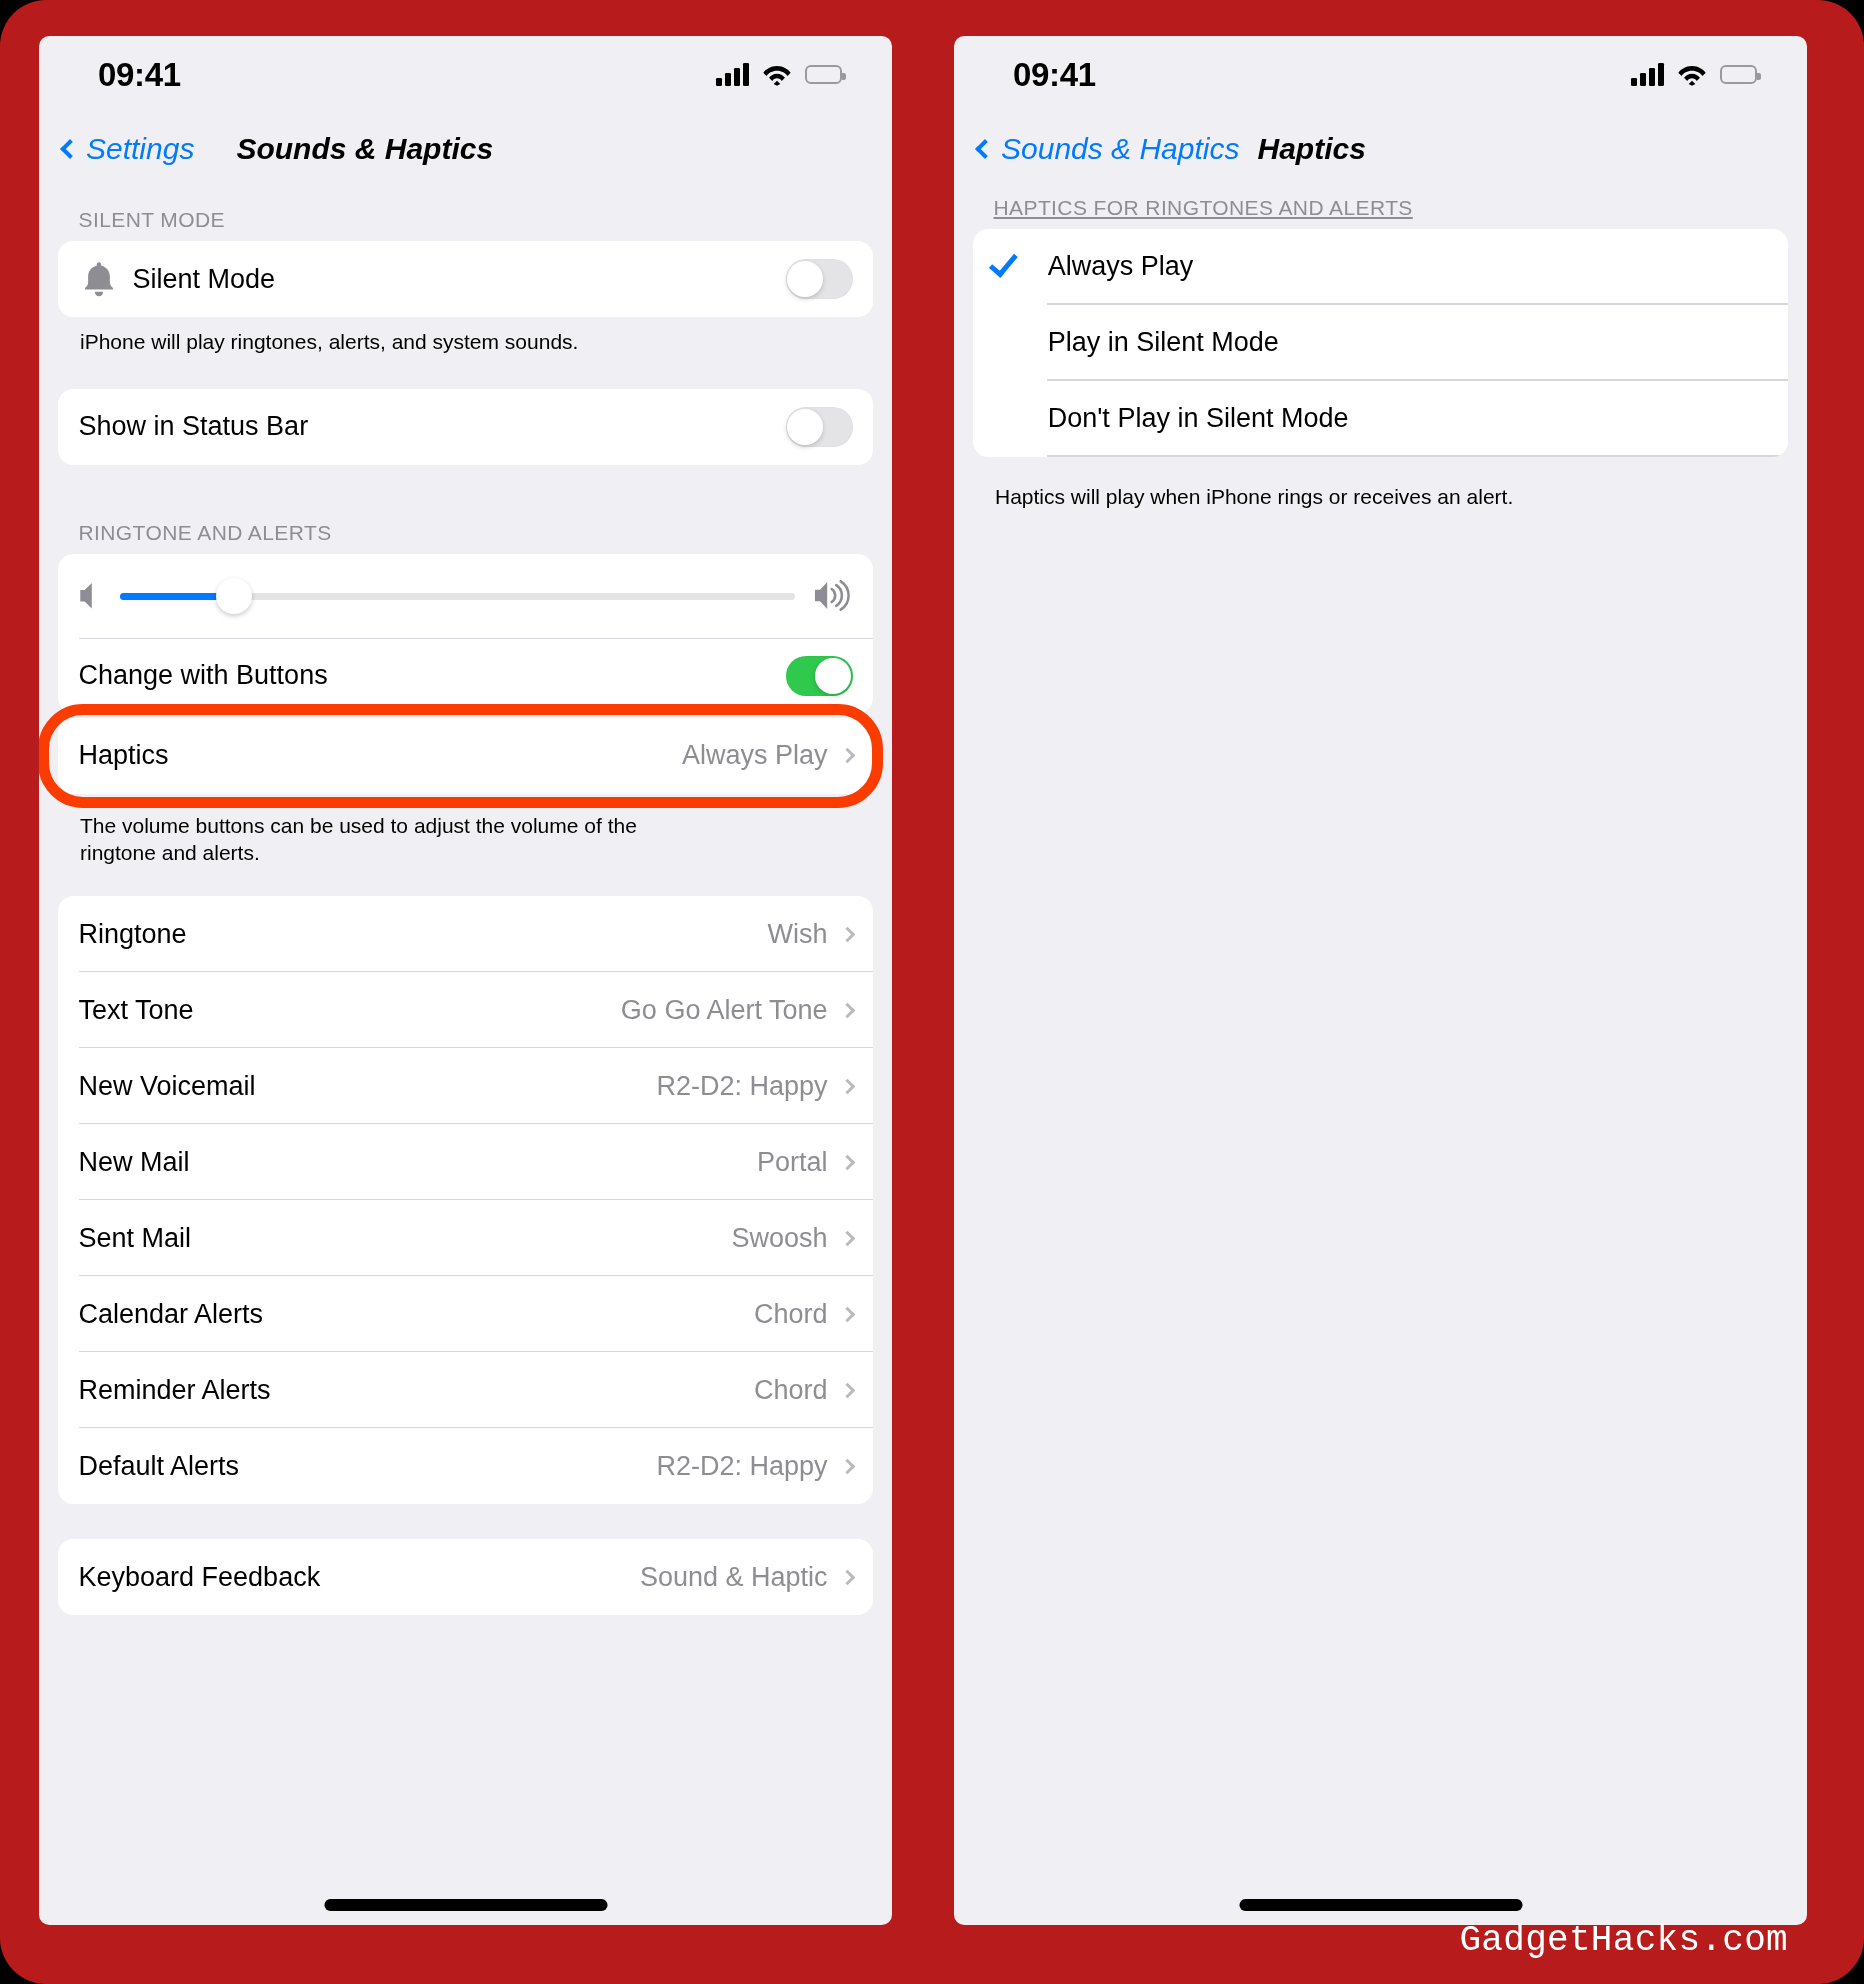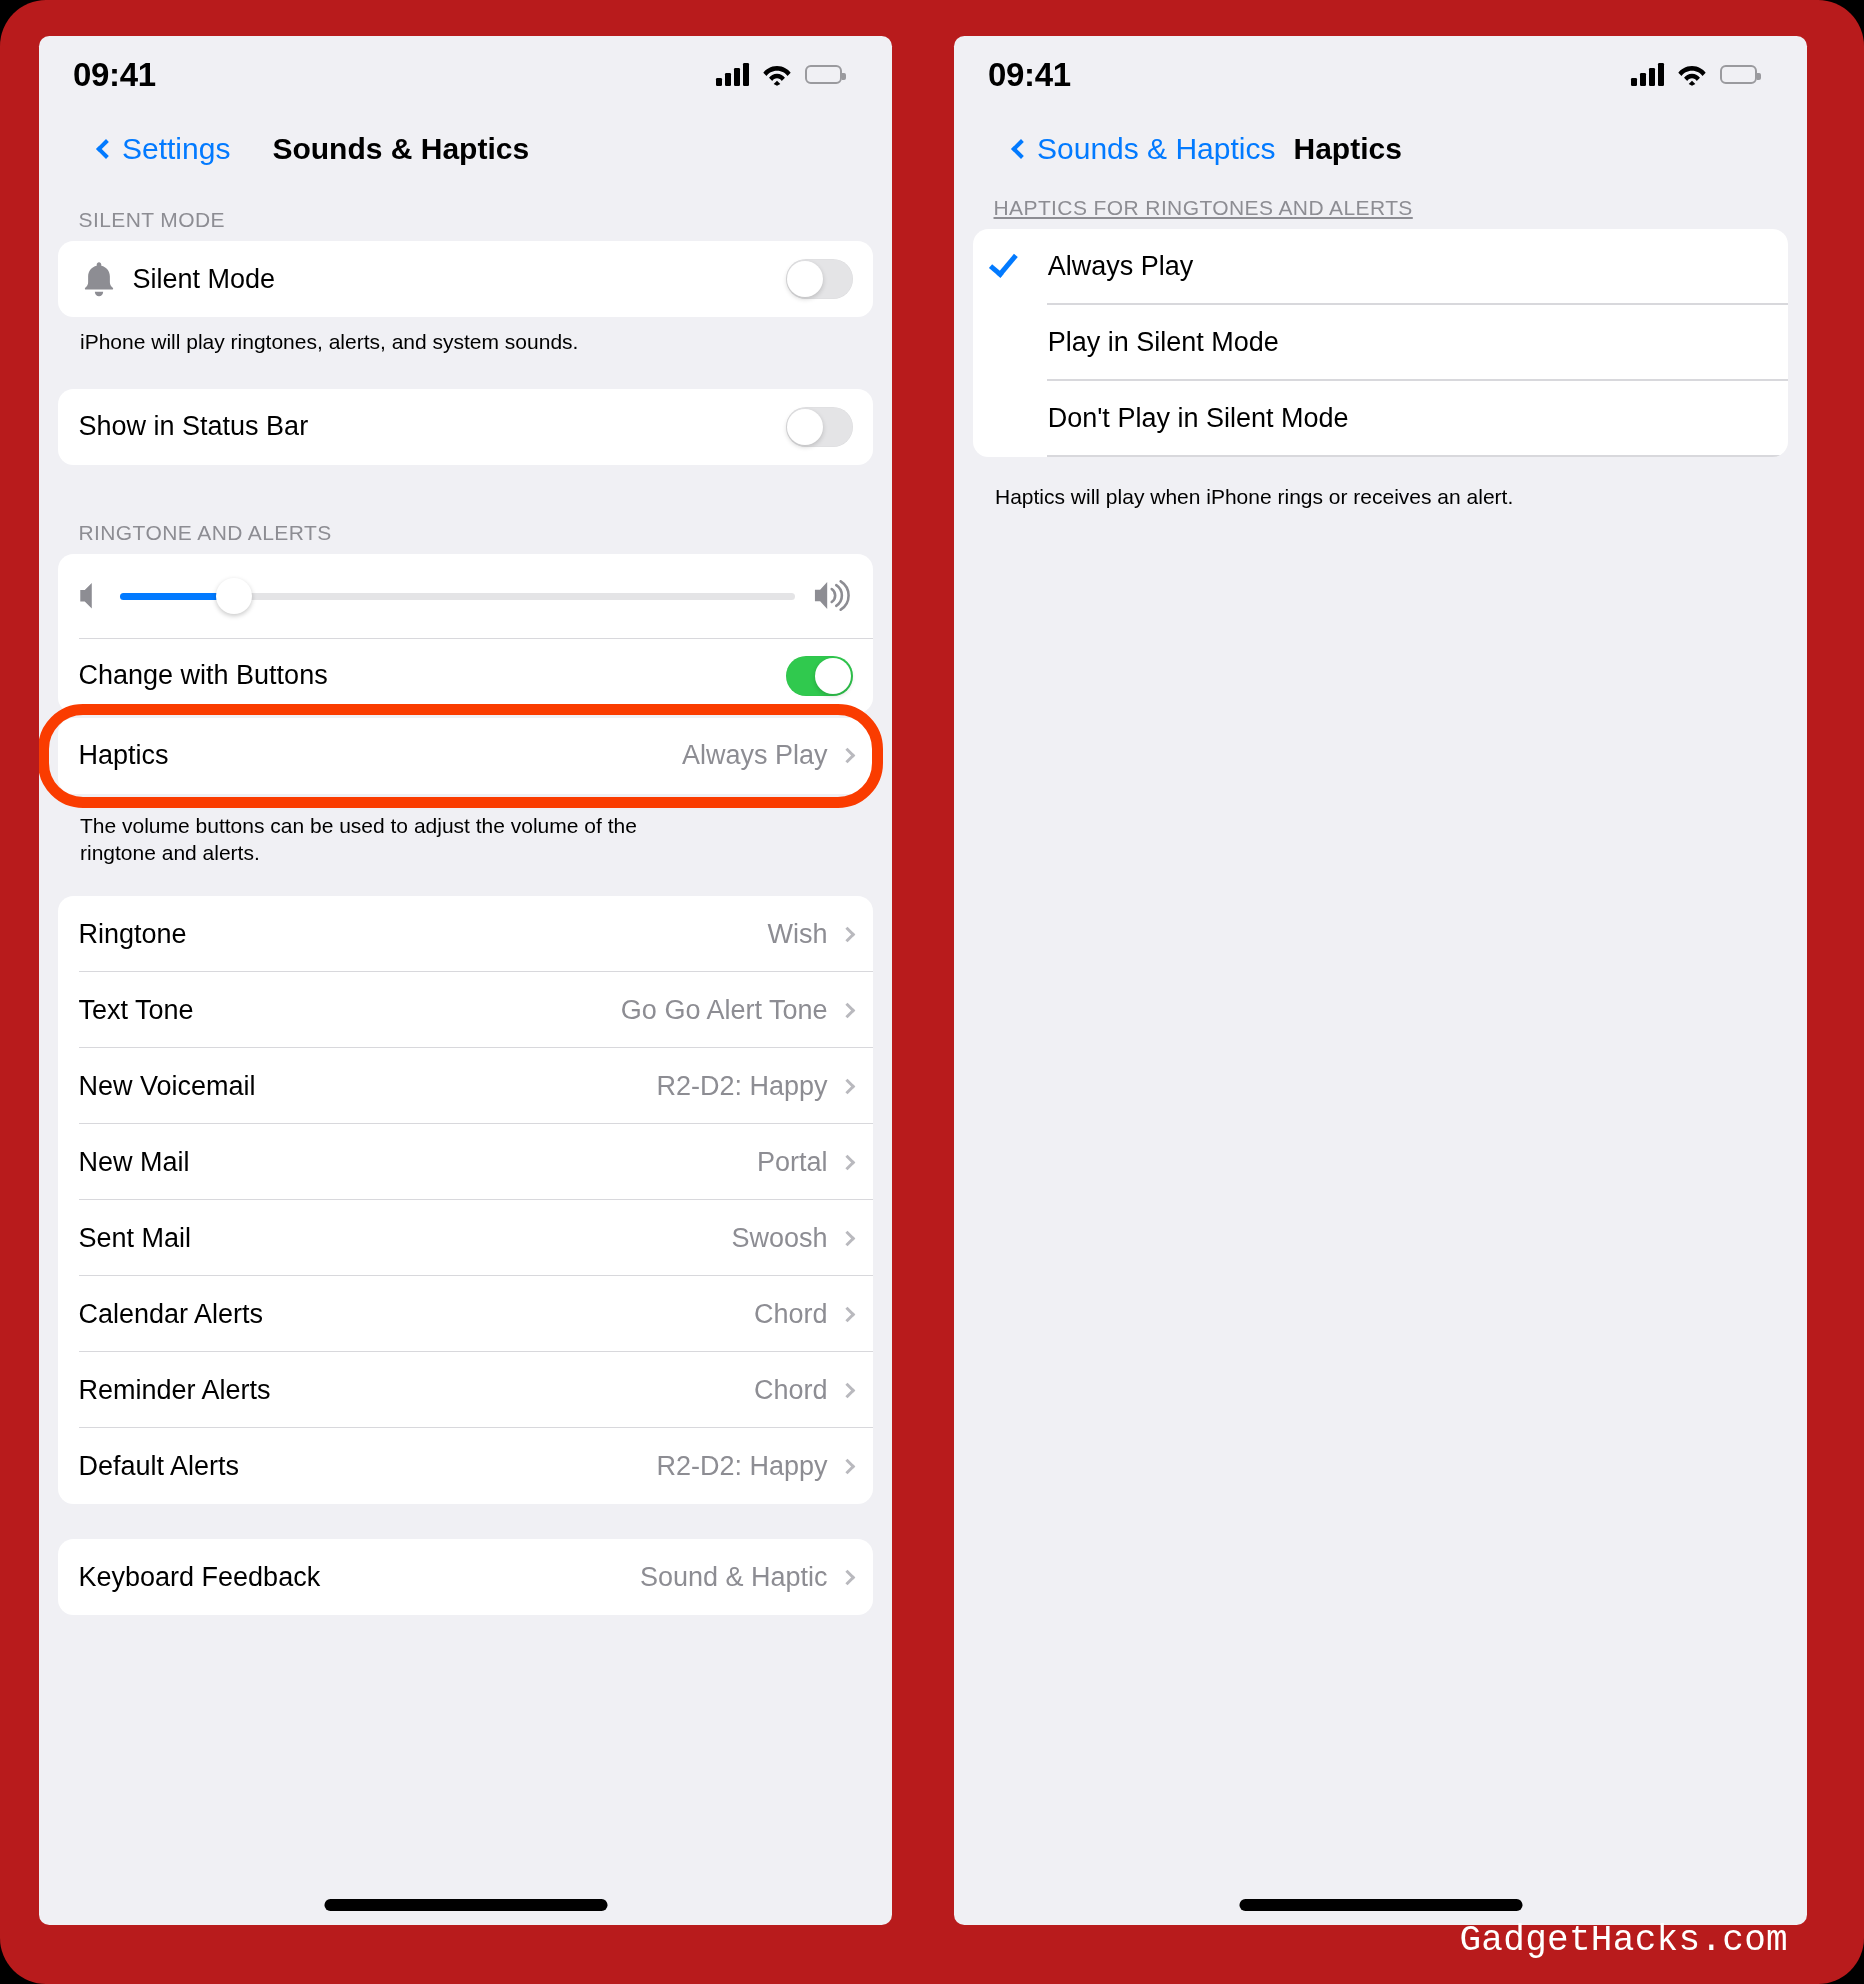--- a/index.html
+++ b/index.html
@@ -37,21 +37,21 @@
   .screen.left  { left: 39px; }
   .screen.right { left: 954px; }
 
   
   .statusbar {
     position: relative;
     height: 77px;
     display: flex;
     align-items: center;
     justify-content: space-between;
-    padding: 0 50px 0 34px;
+    padding: 0 50px 0 59px;
     gap: 29px;
   }
   .clock {
     font-size: 33px;
     font-weight: 700;
     color: #000;
     letter-spacing: -0.3px;
   }
   .status-icons { display: flex; align-items: center; gap: 14px; }
   .signal { display: flex; align-items: flex-end; gap: 3.2px; height: 23px; }
@@ -73,21 +73,22 @@
     border-radius: 0 1.9px 1.9px 0;
   }
   .battery .fill { width: 100%; height: 100%; background: #000; border-radius: 2.6px; }
 
   
   .navbar {
     position: relative;
     height: 71px;
     display: flex;
     align-items: center;
-    padding-left: 60px;
+    padding-left: 24px;
+    font-style: italic;
   }
   .back {
     display: flex; align-items: center; gap: 9px;
     color: #027AFF; font-size: 30px; cursor: pointer;
     white-space: nowrap;
   }
   .chev-left {
     width: 14px; height: 14px;
     border-left: 4.5px solid #027AFF;
     border-bottom: 4.5px solid #027AFF;

